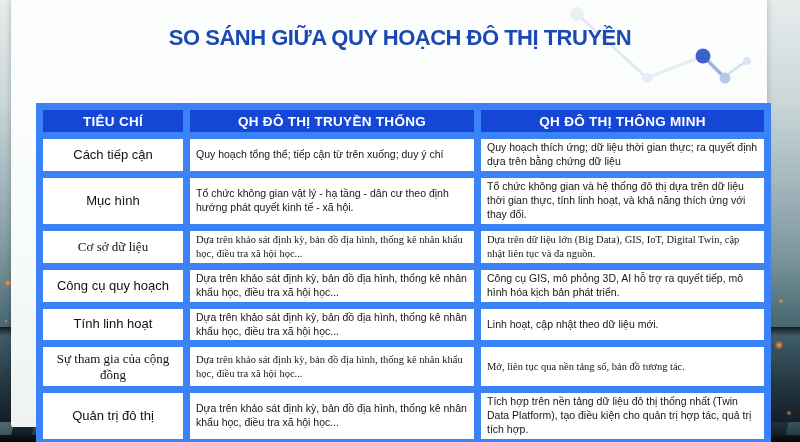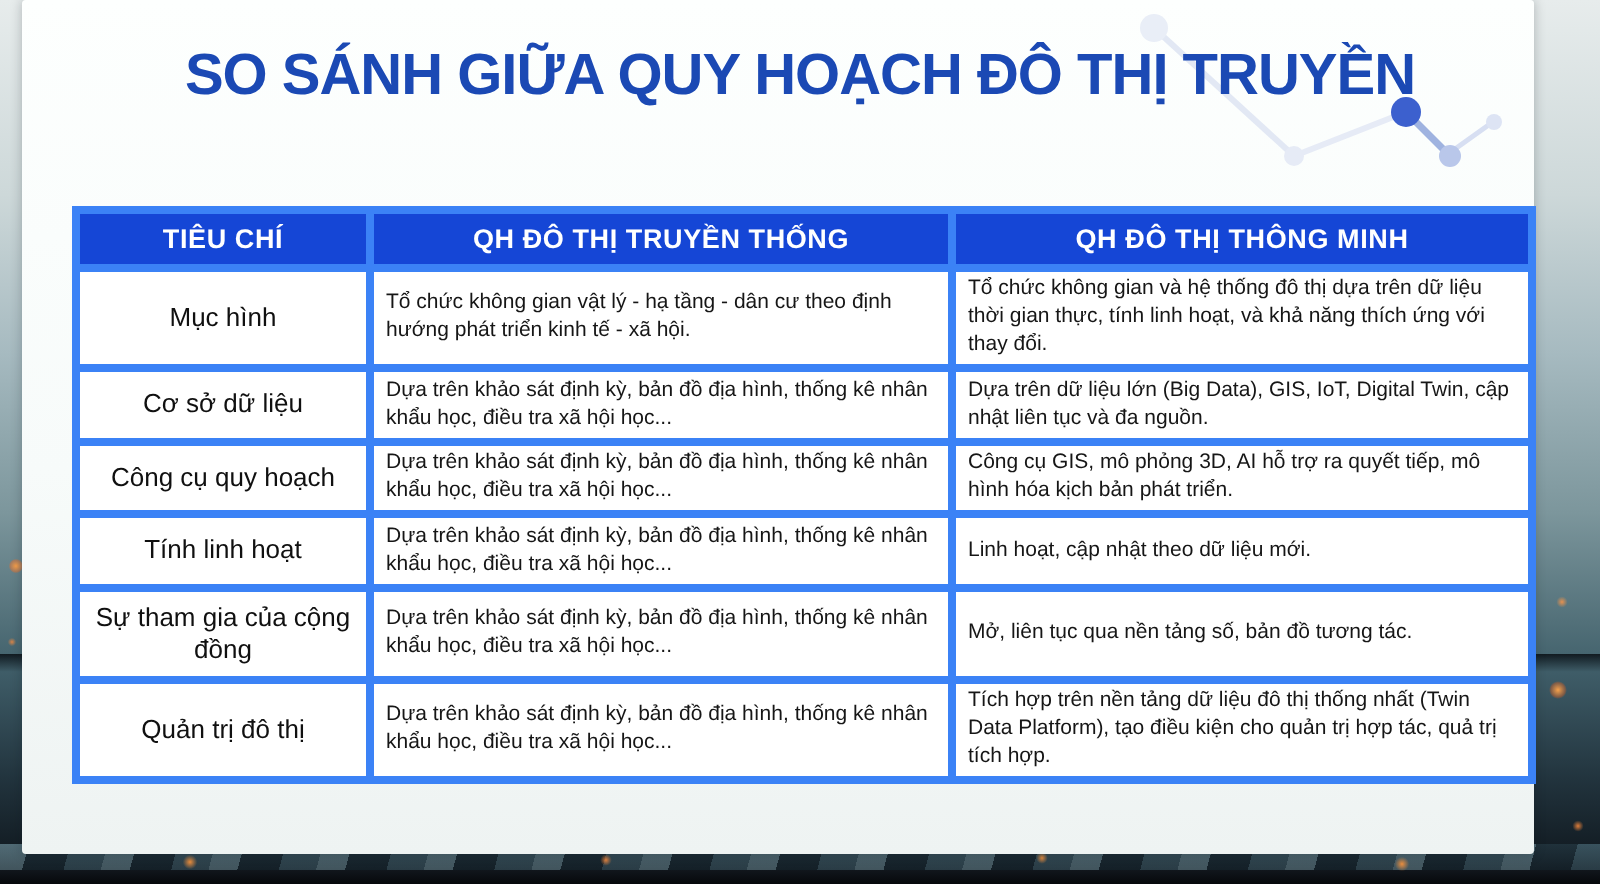--- a/index.html
+++ b/index.html
@@ -28,31 +28,31 @@
       radial-gradient(circle 5px at 701px 432px, rgba(255,150,60,.9), transparent 72%);}
 
   
   .panel{position:absolute;left:11px;top:0;width:756px;bottom:15px;z-index:4;border-radius:2px;
       background:linear-gradient(180deg,#fdfffe 0%,#f7fbfa 55%,#eef3f2 100%);
       box-shadow:0 0 6px rgba(10,20,26,.25);}
   .net{position:absolute;top:0;right:0;z-index:5;}
 
   
   .title{position:absolute;left:0;top:18px;width:800px;z-index:6;text-align:center;
-      color:#1b49b4;font-weight:bold;font-size:29px;line-height:40px;letter-spacing:-0.5px;}
+      color:#1b49b4;font-weight:bold;font-size:22px;line-height:40px;letter-spacing:-0.5px;}
 
   
   table.cmp{position:absolute;left:36px;top:103px;width:728px;z-index:7;
       border-collapse:collapse;table-layout:fixed;background:#fff;}
   table.cmp col.c1{width:147px;} table.cmp col.c2{width:291px;} table.cmp col.c3{width:290px;}
-  table.cmp th,table.cmp td{border:4px solid #3b82f6;overflow:hidden;}
+  table.cmp th,table.cmp td{border:7px solid #3b82f6;overflow:hidden;}
   table.cmp thead tr{height:29px;}
   table.cmp th{background:#1546d6;color:#ffffff;font-size:13.5px;font-weight:bold;letter-spacing:.3px;text-align:center;padding:0 2px;}
-  tr.r0{height:38px;} tr.r1{height:50px;} tr.r2{height:37px;} tr.r3{height:36px;}
-  tr.r4{height:37px;margin-top:16px;} tr.r5{height:46px;} tr.r6{height:49px;}
+  tr.r0{height:38px;} tr.r1{height:50px;} tr.r2{height:37px;font-family:Liberation Serif, serif;} tr.r3{height:36px;}
+  tr.r4{height:37px;margin-top:16px;} tr.r5{height:46px;font-family:Liberation Serif, serif;} tr.r6{height:49px;}
   td.crit{font-size:13px;color:#101010;text-align:center;vertical-align:middle;padding:2px 4px;line-height:1.25;}
   td.cell{font-size:10.5px;color:#161616;text-align:left;vertical-align:middle;padding:2px 6px;line-height:1.33;}
 </style>
 </head>
 <body>
 
 <div class="stage">
   <div class="bg"></div>
   <div class="rocks"></div>
   <div class="blackbar"></div>
@@ -85,23 +85,28 @@
         <col class="c3">
       </colgroup>
     <thead>
       <tr>
         <th>TIÊU CHÍ</th>
         <th>QH ĐÔ THỊ TRUYỀN THỐNG</th>
         <th>QH ĐÔ THỊ THÔNG MINH</th>
       </tr>
     </thead>
     <tbody>
+      <tr class="r0">
+        <td class="crit">Cách tiếp cận</td>
+        <td class="cell">Quy hoạch tổng thể; tiếp cận từ trên xuống; duy ý chí</td>
+        <td class="cell">Quy hoạch thích ứng; dữ liệu thời gian thực; ra quyết định dựa trên bằng chứng dữ liệu</td>
+      </tr>
       <tr class="r1">
         <td class="crit">Mục hình</td>
-        <td class="cell">Tổ chức không gian vật lý - hạ tầng - dân cư theo định hướng phát triển kinh tế - xã hội.</td>
+        <td class="cell">Tổ chức không gian vật lý - hạ tầng - dân cư theo định hướng phát quyết kinh tế - xã hội.</td>
         <td class="cell">Tổ chức không gian và hệ thống đô thị dựa trên dữ liệu thời gian thực, tính linh hoạt, và khả năng thích ứng với thay đổi.</td>
       </tr>
       <tr class="r2">
         <td class="crit">Cơ sở dữ liệu</td>
         <td class="cell">Dựa trên khảo sát định kỳ, bản đồ địa hình, thống kê nhân khẩu học, điều tra xã hội học...</td>
         <td class="cell">Dựa trên dữ liệu lớn (Big Data), GIS, IoT, Digital Twin, cập nhật liên tục và đa nguồn.</td>
       </tr>
       <tr class="r3">
         <td class="crit">Công cụ quy hoạch</td>
         <td class="cell">Dựa trên khảo sát định kỳ, bản đồ địa hình, thống kê nhân khẩu học, điều tra xã hội học...</td>

